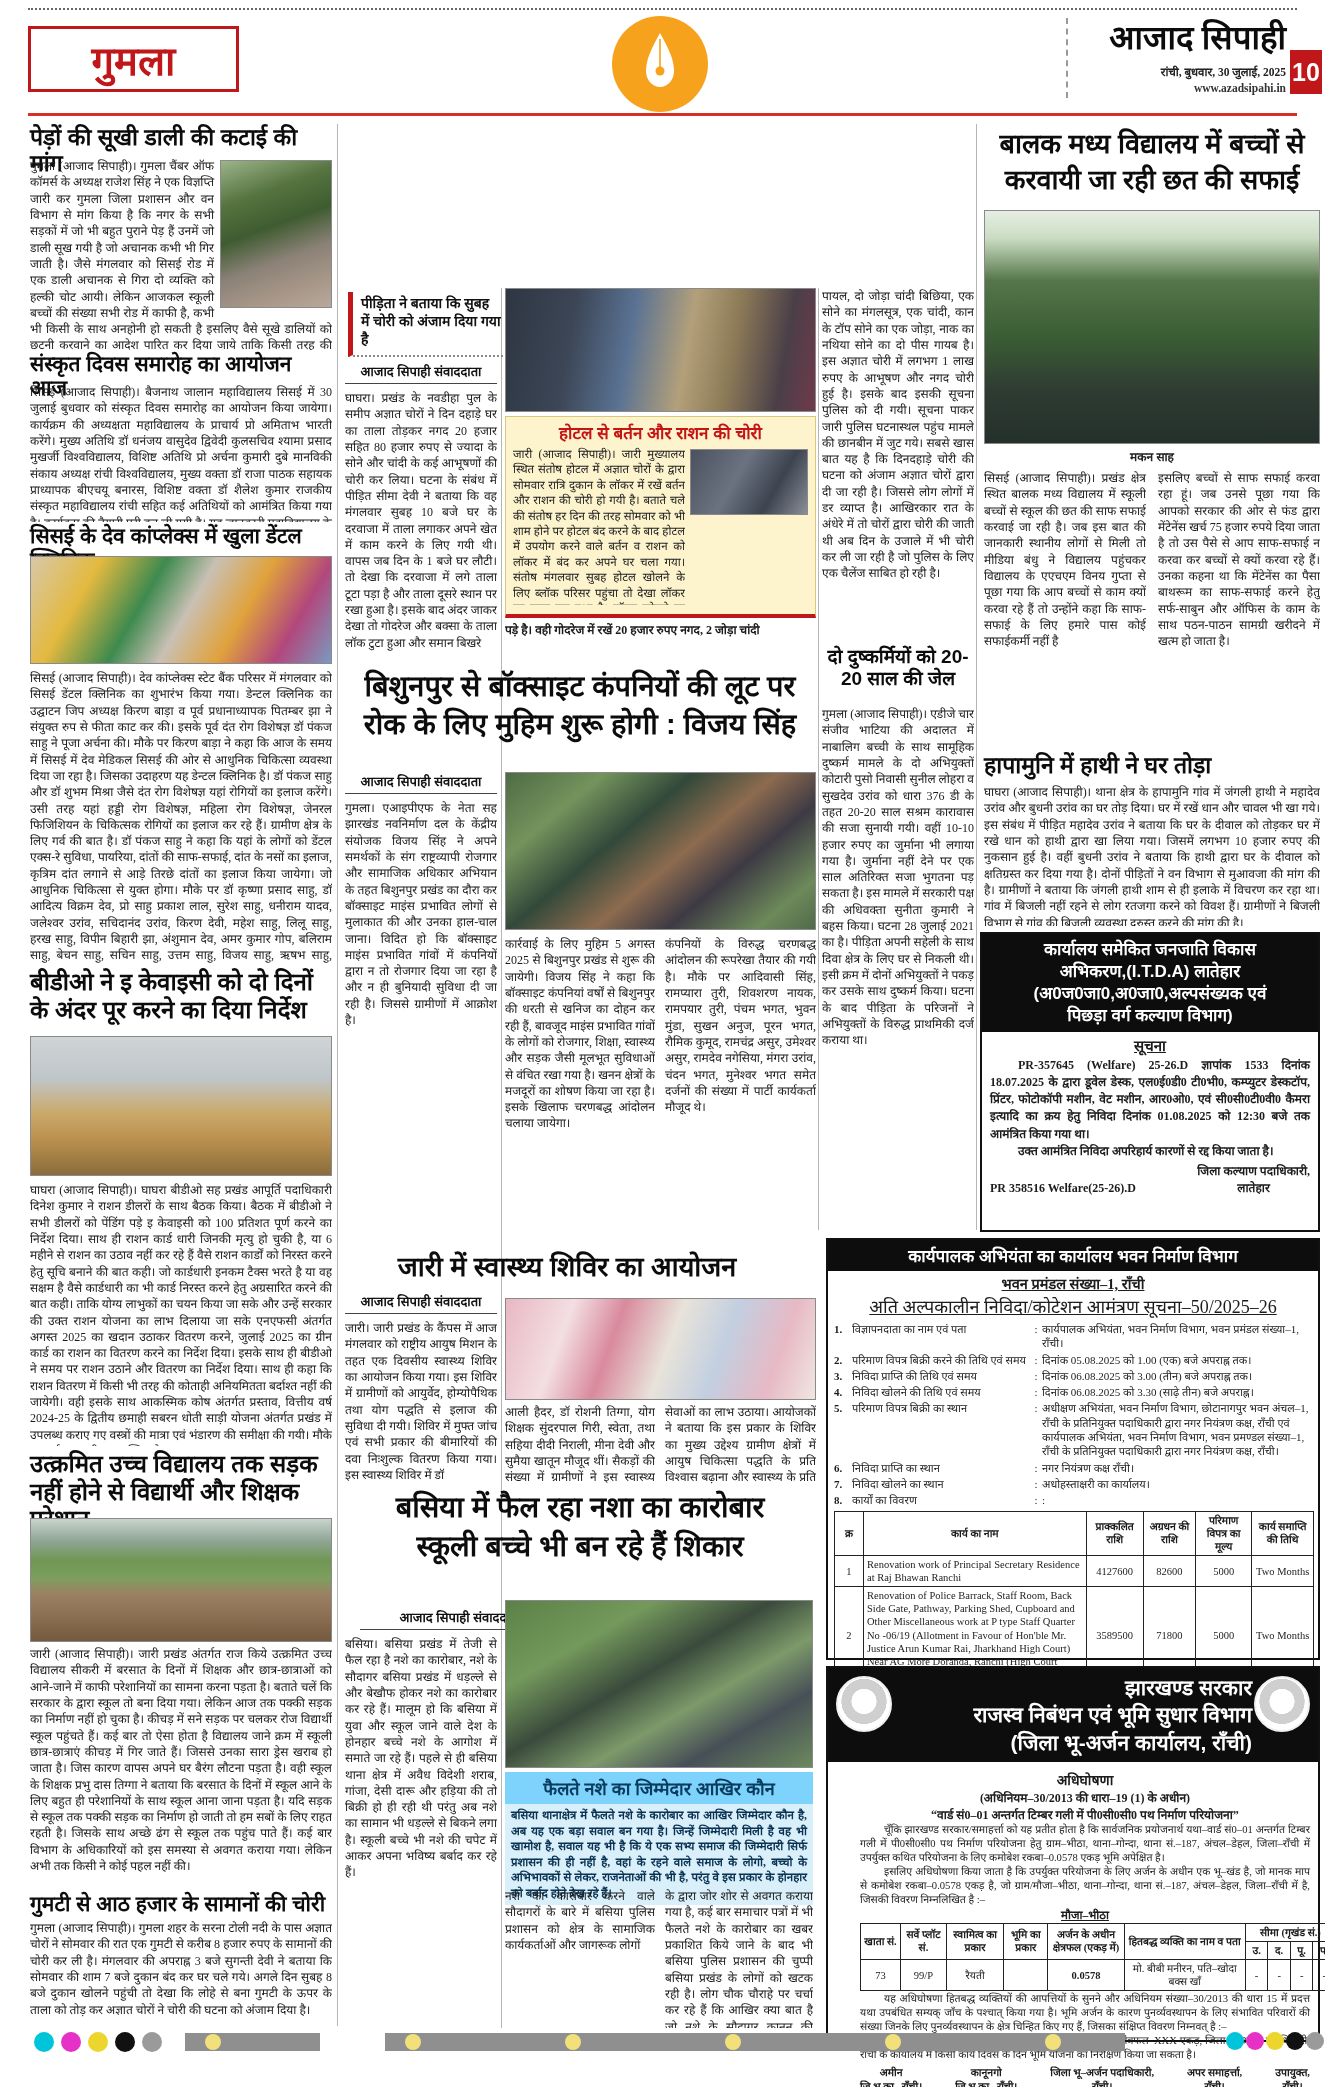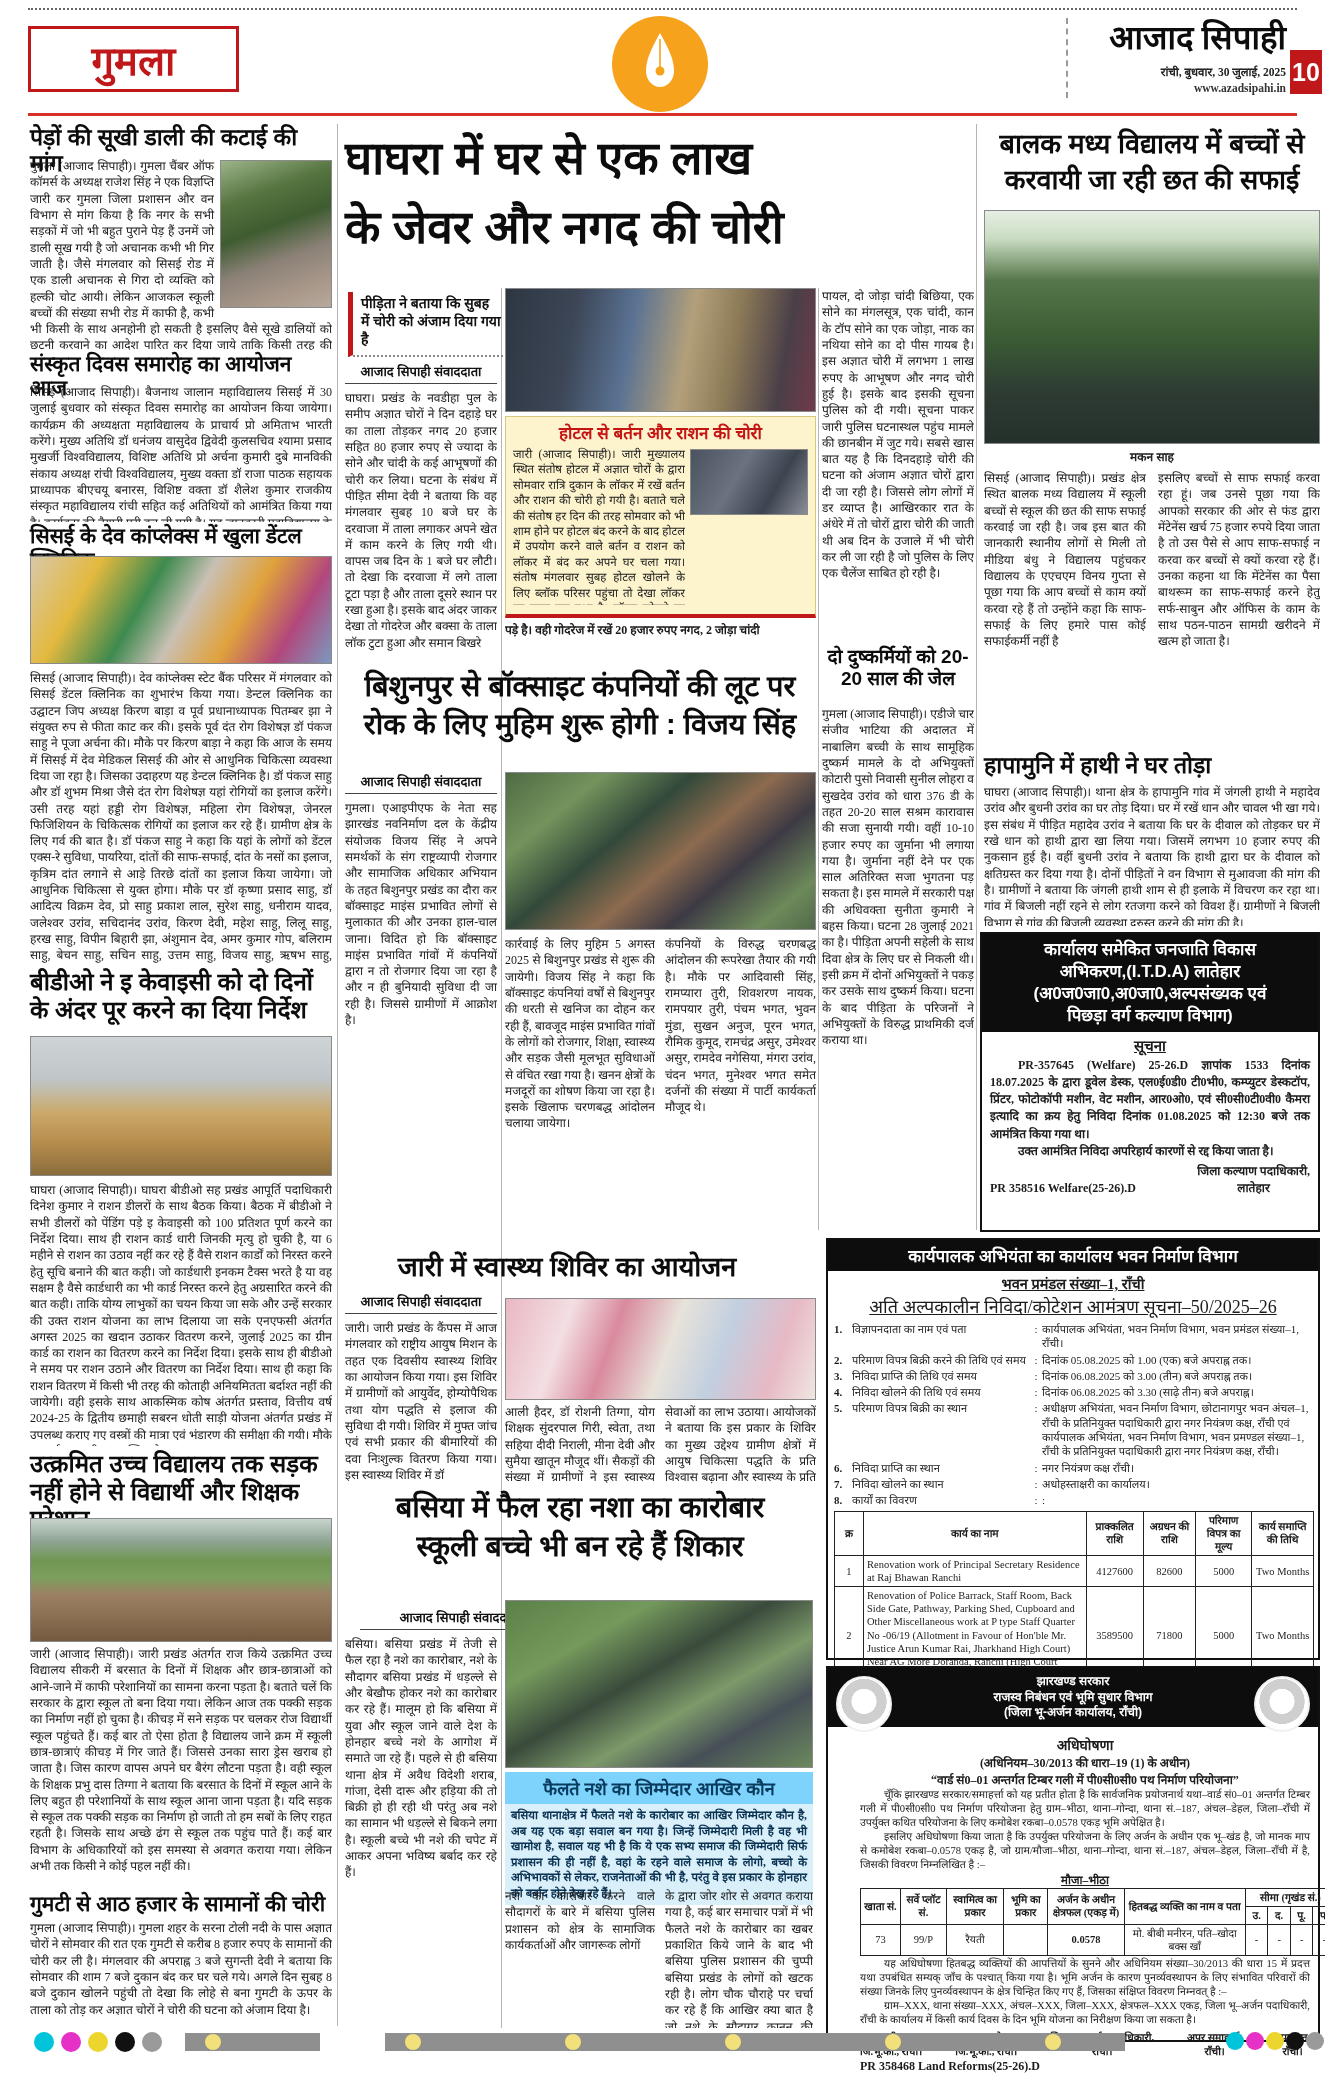--- a/index.html
+++ b/index.html
@@ -94,24 +94,20 @@
   <div class="abs bodytxt" style="left:30px;top:670px;width:302px;height:294px;">सिसई (आजाद सिपाही)। देव कांप्लेक्स स्टेट बैंक परिसर में मंगलवार को सिसई डेंटल क्लिनिक का शुभारंभ किया गया। डेन्टल क्लिनिक का उद्घाटन जिप अध्यक्ष किरण बाड़ा व पूर्व प्रधानाध्यापक पितम्बर झा ने संयुक्त रुप से फीता काट कर की। इसके पूर्व दंत रोग विशेषज्ञ डॉ पंकज साहु ने पूजा अर्चना की। मौके पर किरण बाड़ा ने कहा कि आज के समय में सिसई में देव मेडिकल सिसई की ओर से आधुनिक चिकित्सा व्यवस्था दिया जा रहा है। जिसका उदाहरण यह डेन्टल क्लिनिक है। डॉ पंकज साहु और डॉ शुभम मिश्रा जैसे दंत रोग विशेषज्ञ यहां रोगियों का इलाज करेंगे। उसी तरह यहां हड्डी रोग विशेषज्ञ, महिला रोग विशेषज्ञ, जेनरल फिजिशियन के चिकित्सक रोगियों का इलाज कर रहे हैं। ग्रामीण क्षेत्र के लिए गर्व की बात है। डॉ पंकज साहु ने कहा कि यहां के लोगों को डेंटल एक्स-रे सुविधा, पायरिया, दांतों की साफ-सफाई, दांत के नसों का इलाज, कृत्रिम दांत लगाने से आड़े तिरछे दांतों का इलाज किया जायेगा। जो आधुनिक चिकित्सा से युक्त होगा। मौके पर डॉ कृष्णा प्रसाद साहु, डॉ आदित्य विक्रम देव, प्रो साहु प्रकाश लाल, सुरेश साहु, धनीराम यादव, जलेश्वर उरांव, सचिदानंद उरांव, किरण देवी, महेश साहु, लिलू साहु, हरख साहु, विपीन बिहारी झा, अंशुमान देव, अमर कुमार गोप, बलिराम साहु, बेचन साहु, सचिन साहु, उत्तम साहु, विजय साहु, ऋषभ साहु, अशोक साहु सहित कई लोग उपस्थित थे।</div>
   <div class="abs hl" style="left:30px;top:968px;width:302px;font-size:24px;">बीडीओ ने इ केवाइसी को दो दिनों के अंदर पूर करने का दिया निर्देश</div>
   <div class="photo ph-meeting" style="left:30px;top:1036px;width:302px;height:140px;"></div>
   <div class="abs bodytxt" style="left:30px;top:1182px;width:302px;height:264px;">घाघरा (आजाद सिपाही)। घाघरा बीडीओ सह प्रखंड आपूर्ति पदाधिकारी दिनेश कुमार ने राशन डीलरों के साथ बैठक किया। बैठक में बीडीओ ने सभी डीलरों को पेंडिंग पड़े इ केवाइसी को 100 प्रतिशत पूर्ण करने का निर्देश दिया। साथ ही राशन कार्ड धारी जिनकी मृत्यु हो चुकी है, या 6 महीने से राशन का उठाव नहीं कर रहे हैं वैसे राशन कार्डों को निरस्त करने हेतु सूचि बनाने की बात कही। जो कार्डधारी इनकम टैक्स भरते है या वह सक्षम है वैसे कार्डधारी का भी कार्ड निरस्त करने हेतु अग्रसारित करने की बात कही। ताकि योग्य लाभुकों का चयन किया जा सके और उन्हें सरकार की उक्त राशन योजना का लाभ दिलाया जा सके एनएफसी अंतर्गत अगस्त 2025 का खदान उठाकर वितरण करने, जुलाई 2025 का ग्रीन कार्ड का राशन का वितरण करने का निर्देश दिया। इसके साथ ही बीडीओ ने समय पर राशन उठाने और वितरण का निर्देश दिया। साथ ही कहा कि राशन वितरण में किसी भी तरह की कोताही अनियमितता बर्दाश्त नहीं की जायेगी। वही इसके साथ आकस्मिक कोष अंतर्गत प्रस्ताव, वित्तीय वर्ष 2024-25 के द्वितीय छमाही सबरन धोती साड़ी योजना अंतर्गत प्रखंड में उपलब्ध कराए गए वस्त्रों की मात्रा एवं भंडारण की समीक्षा की गयी। मौके पर कई राशन डीलर उपस्थित थे।</div>
   <div class="abs hl" style="left:30px;top:1450px;width:302px;font-size:24px;">उत्क्रमित उच्च विद्यालय तक सड़क नहीं होने से विद्यार्थी और शिक्षक परेशान</div>
   <div class="photo ph-road" style="left:30px;top:1518px;width:302px;height:124px;"></div>
   <div class="abs bodytxt" style="left:30px;top:1646px;width:302px;height:242px;">जारी (आजाद सिपाही)। जारी प्रखंड अंतर्गत राज किये उत्क्रमित उच्च विद्यालय सीकरी में बरसात के दिनों में शिक्षक और छात्र-छात्राओं को आने-जाने में काफी परेशानियों का सामना करना पड़ता है। बताते चलें कि सरकार के द्वारा स्कूल तो बना दिया गया। लेकिन आज तक पक्की सड़क का निर्माण नहीं हो चुका है। कीचड़ में सने सड़क पर चलकर रोज विद्यार्थी स्कूल पहुंचते हैं। कई बार तो ऐसा होता है विद्यालय जाने क्रम में स्कूली छात्र-छात्राएं कीचड़ में गिर जाते हैं। जिससे उनका सारा ड्रेस खराब हो जाता है। जिस कारण वापस अपने घर बैरंग लौटना पड़ता है। वही स्कूल के शिक्षक प्रभु दास तिग्गा ने बताया कि बरसात के दिनों में स्कूल आने के लिए बहुत ही परेशानियों के साथ स्कूल आना जाना पड़ता है। यदि सड़क से स्कूल तक पक्की सड़क का निर्माण हो जाती तो हम सबों के लिए राहत रहती है। जिसके साथ अच्छे ढंग से स्कूल तक पहुंच पाते हैं। कई बार विभाग के अधिकारियों को इस समस्या से अवगत कराया गया। लेकिन अभी तक किसी ने कोई पहल नहीं की।</div>
   <div class="abs hl" style="left:30px;top:1892px;width:302px;font-size:21px;">गुमटी से आठ हजार के सामानों की चोरी</div>
   <div class="abs bodytxt" style="left:30px;top:1920px;width:302px;height:106px;">गुमला (आजाद सिपाही)। गुमला शहर के सरना टोली नदी के पास अज्ञात चोरों ने सोमवार की रात एक गुमटी से करीब 8 हजार रुपए के सामानों की चोरी कर ली है। मंगलवार की अपराह्न 3 बजे सुगन्ती देवी ने बताया कि सोमवार की शाम 7 बजे दुकान बंद कर घर चले गये। अगले दिन सुबह 8 बजे दुकान खोलने पहुंची तो देखा कि लोहे से बना गुमटी के ऊपर के ताला को तोड़ कर अज्ञात चोरों ने चोरी की घटना को अंजाम दिया है।</div>
 
-  <div class="abs hl" style="left:345px;top:124px;width:625px;font-size:46px;line-height:1.5;text-align:left;">
-    <div>घाघरा में घर से एक लाख</div>
-    <div>के जेवर और नगद की चोरी</div>
-  </div>
   <div class="abs quote" style="left:348px;top:292px;width:140px;">पीड़िता ने बताया कि सुबह में चोरी को अंजाम दिया गया है</div>
   <div class="abs byline" style="left:345px;top:362px;width:152px;">आजाद सिपाही संवाददाता</div>
   <div class="abs bodytxt" style="left:345px;top:390px;width:152px;height:288px;">घाघरा। प्रखंड के नवडीहा पुल के समीप अज्ञात चोरों ने दिन दहाड़े घर का ताला तोड़कर नगद 20 हजार सहित 80 हजार रुपए से ज्यादा के सोने और चांदी के कई आभूषणों की चोरी कर लिया। घटना के संबंध में पीड़ित सीमा देवी ने बताया कि वह मंगलवार सुबह 10 बजे घर के दरवाजा में ताला लगाकर अपने खेत में काम करने के लिए गयी थी। वापस जब दिन के 1 बजे घर लौटी। तो देखा कि दरवाजा में लगे ताला टूटा पड़ा है और ताला दूसरे स्थान पर रखा हुआ है। इसके बाद अंदर जाकर देखा तो गोदरेज और बक्सा के ताला लॉक टुटा हुआ और समान बिखरे</div>
   <div class="photo ph-door" style="left:505px;top:288px;width:311px;height:124px;"></div>
   <div class="abs ybox" style="left:505px;top:416px;width:311px;height:202px;">
     <div class="ybox-title">होटल से बर्तन और राशन की चोरी</div>
     <span class="photo ph-locker" style="position:relative;float:right;width:118px;height:66px;margin:2px 0 3px 5px;display:block;"></span>
     <div class="ybox-body" style="height:158px;overflow:hidden;">जारी (आजाद सिपाही)। जारी मुख्यालय स्थित संतोष होटल में अज्ञात चोरों के द्वारा सोमवार रात्रि दुकान के लॉकर में रखें बर्तन और राशन की चोरी हो गयी है। बताते चले की संतोष हर दिन की तरह सोमवार को भी शाम होने पर होटल बंद करने के बाद होटल में उपयोग करने वाले बर्तन व राशन को लॉकर में बंद कर अपने घर चला गया। संतोष मंगलवार सुबह होटल खोलने के लिए ब्लॉक परिसर पहुंचा तो देखा लॉकर का ताला टूटा हुआ है। लॉकर खोलने पर देखा गया कि लॉकर में कोई बर्तन व राशन नहीं है।</div>
   </div>
   <div class="abs bodytxt" style="left:505px;top:622px;width:311px;height:38px;font-weight:bold;">पड़े है। वही गोदरेज में रखें 20 हजार रुपए नगद, 2 जोड़ा चांदी</div>
@@ -264,21 +260,21 @@
       <div style="font-size:12px;font-weight:bold;">PR 358604 Building(25-26)D</div>
       <div style="font-size:10.5px;font-weight:bold;text-align:center;line-height:1.25;">
         <div>कार्यपालक अभियंता</div>
         <div>भवन निर्माण विभाग</div>
         <div>भवन प्रमण्डल संख्या–1, राँची।</div>
       </div>
     </div>
   </div>
 
   <div class="adbox" style="left:826px;top:1666px;width:494px;height:376px;">
-    <div class="adblack" style="position:relative;padding:6px 66px;font-size:12px;line-height:1.3;">
+    <div class="adblack" style="position:relative;padding:6px 66px;font-size:21px;line-height:1.3;text-align:right;">
       <span class="emblem" style="left:8px;top:8px;"></span>
       <span class="emblem" style="right:8px;top:8px;"></span>
       <div>झारखण्ड सरकार</div>
       <div>राजस्व निबंधन एवं भूमि सुधार विभाग</div>
       <div>(जिला भू-अर्जन कार्यालय, राँची)</div>
     </div>
     <div style="padding:8px 8px;margin-left:24px;">
       <div style="text-align:center;font-weight:bold;font-size:14px;">अधिघोषणा</div>
       <div style="text-align:center;font-weight:bold;font-size:12px;">(अधिनियम–30/2013 की धारा–19 (1) के अधीन)</div>
       <div style="text-align:center;font-weight:bold;font-size:12px;">“वार्ड सं0–01 अन्तर्गत टिम्बर गली में पी0सी0सी0 पथ निर्माण परियोजना”</div>

